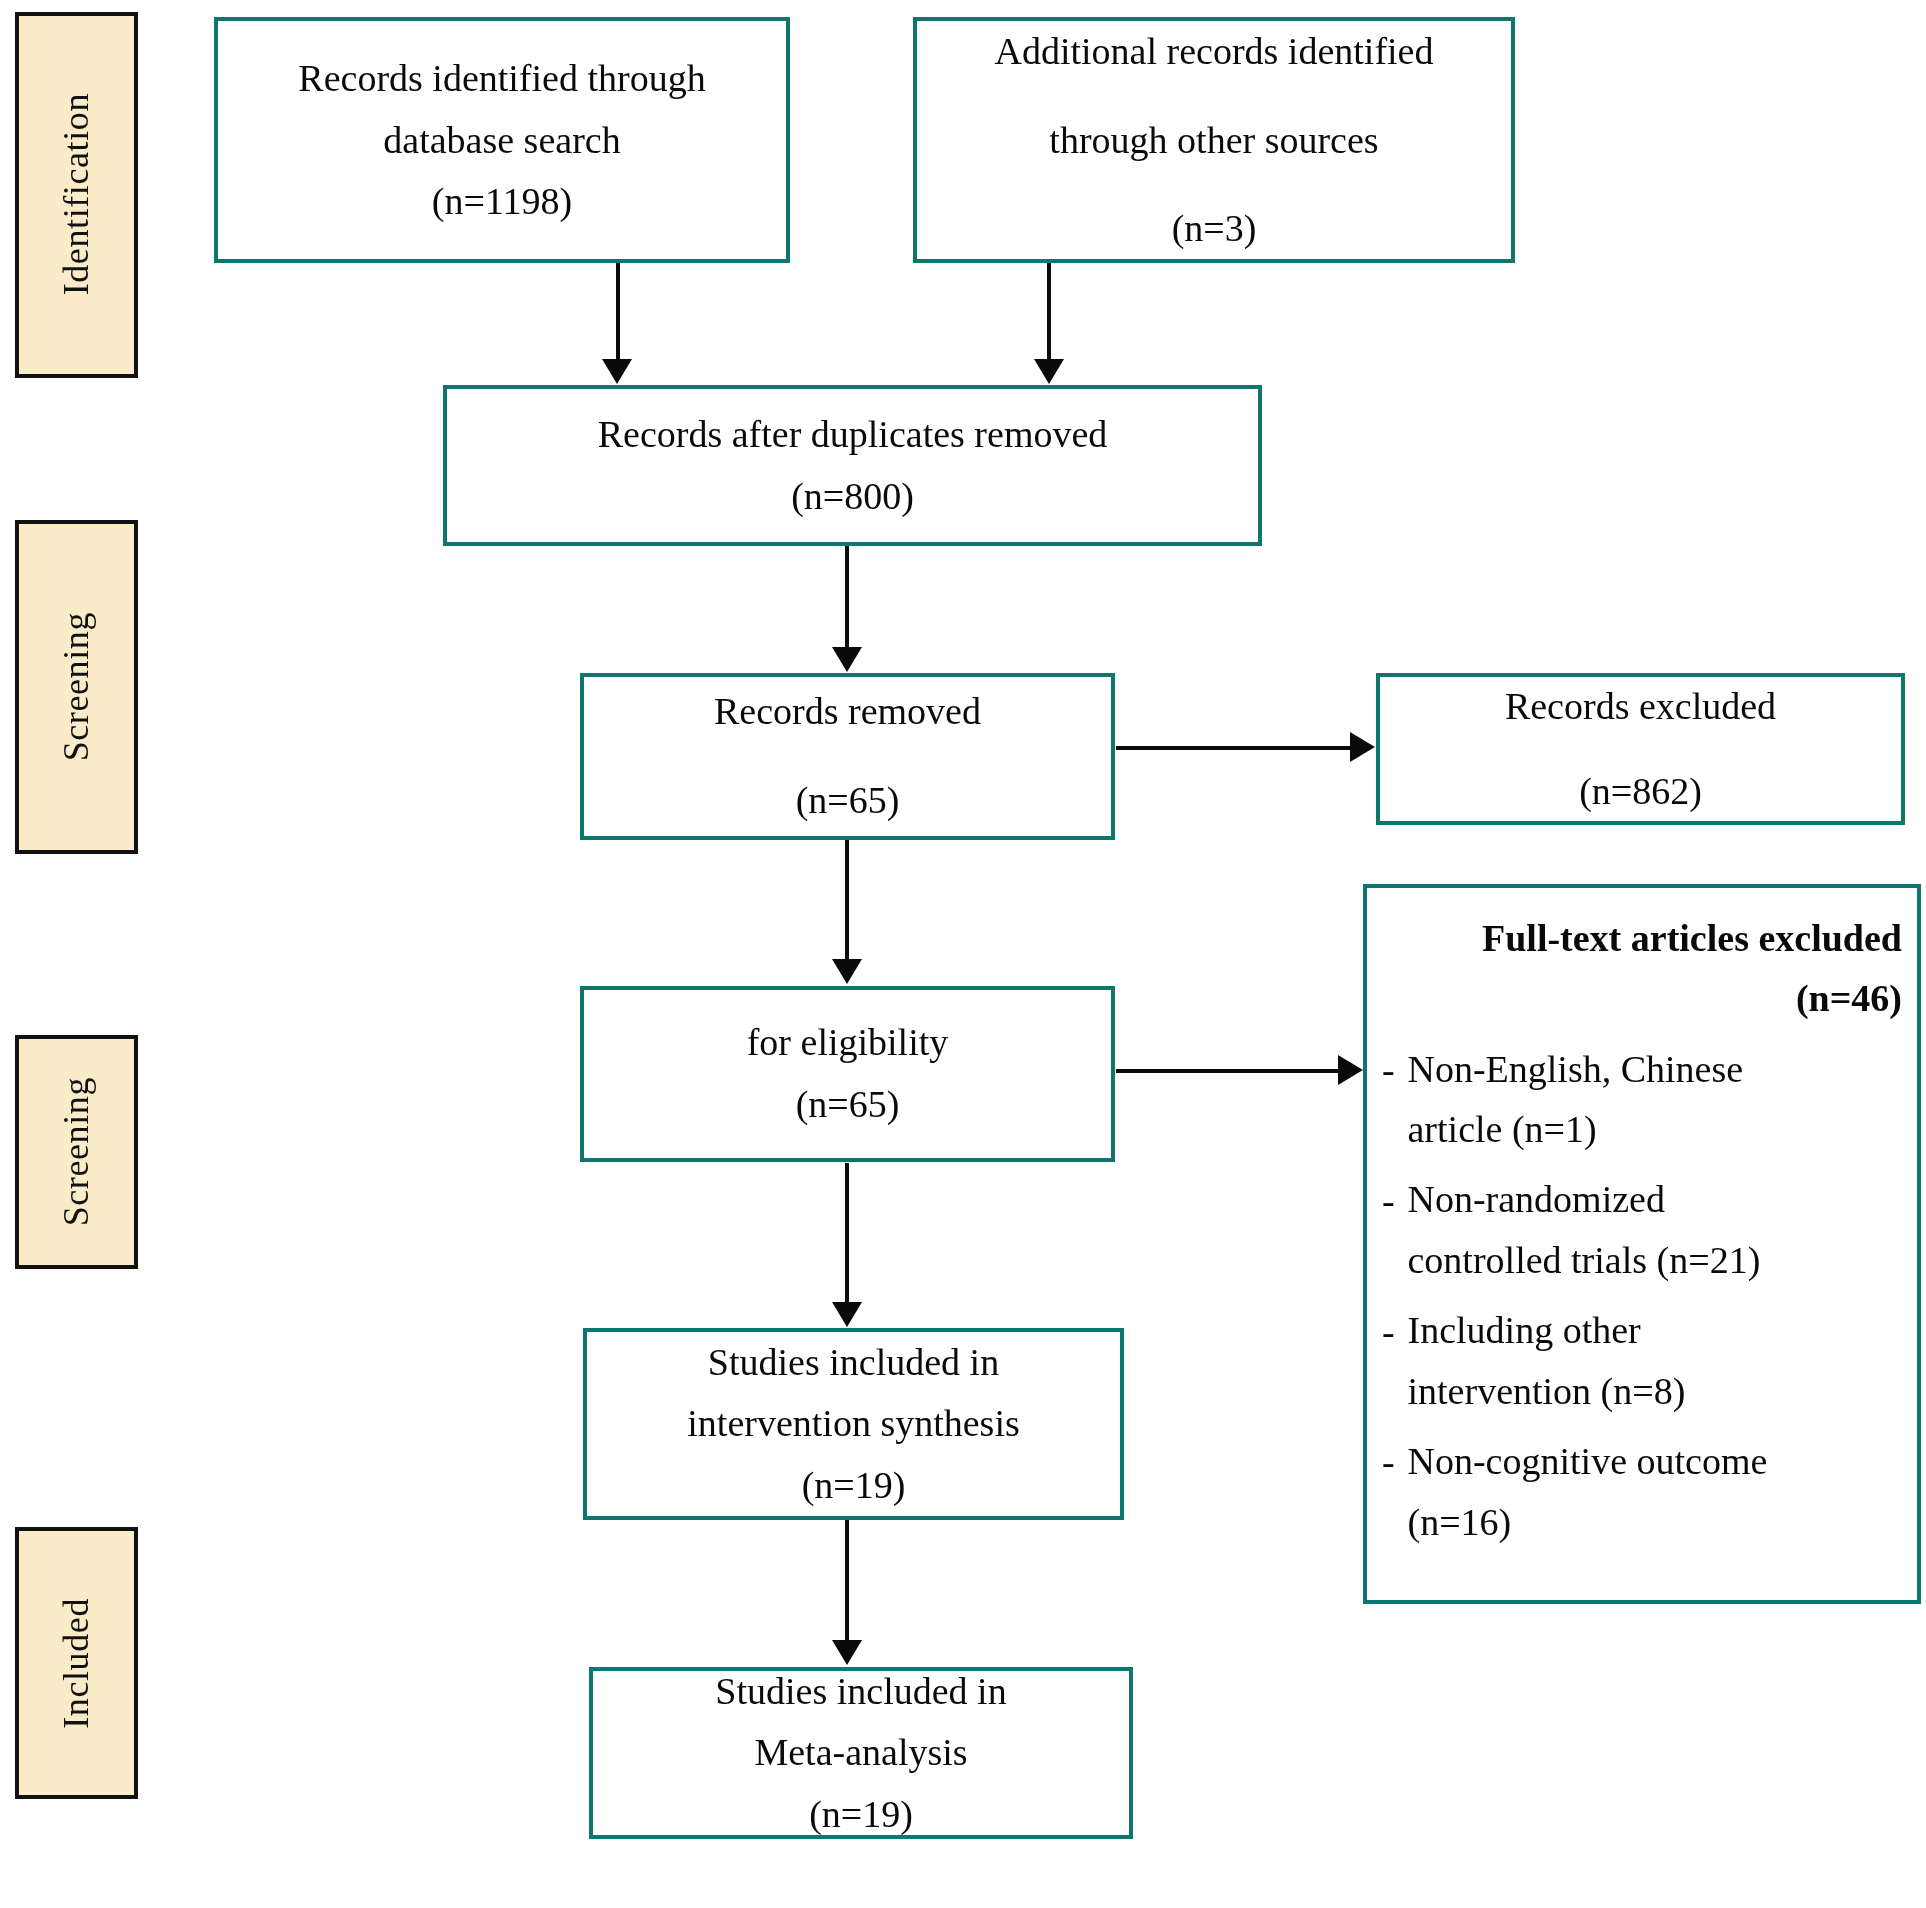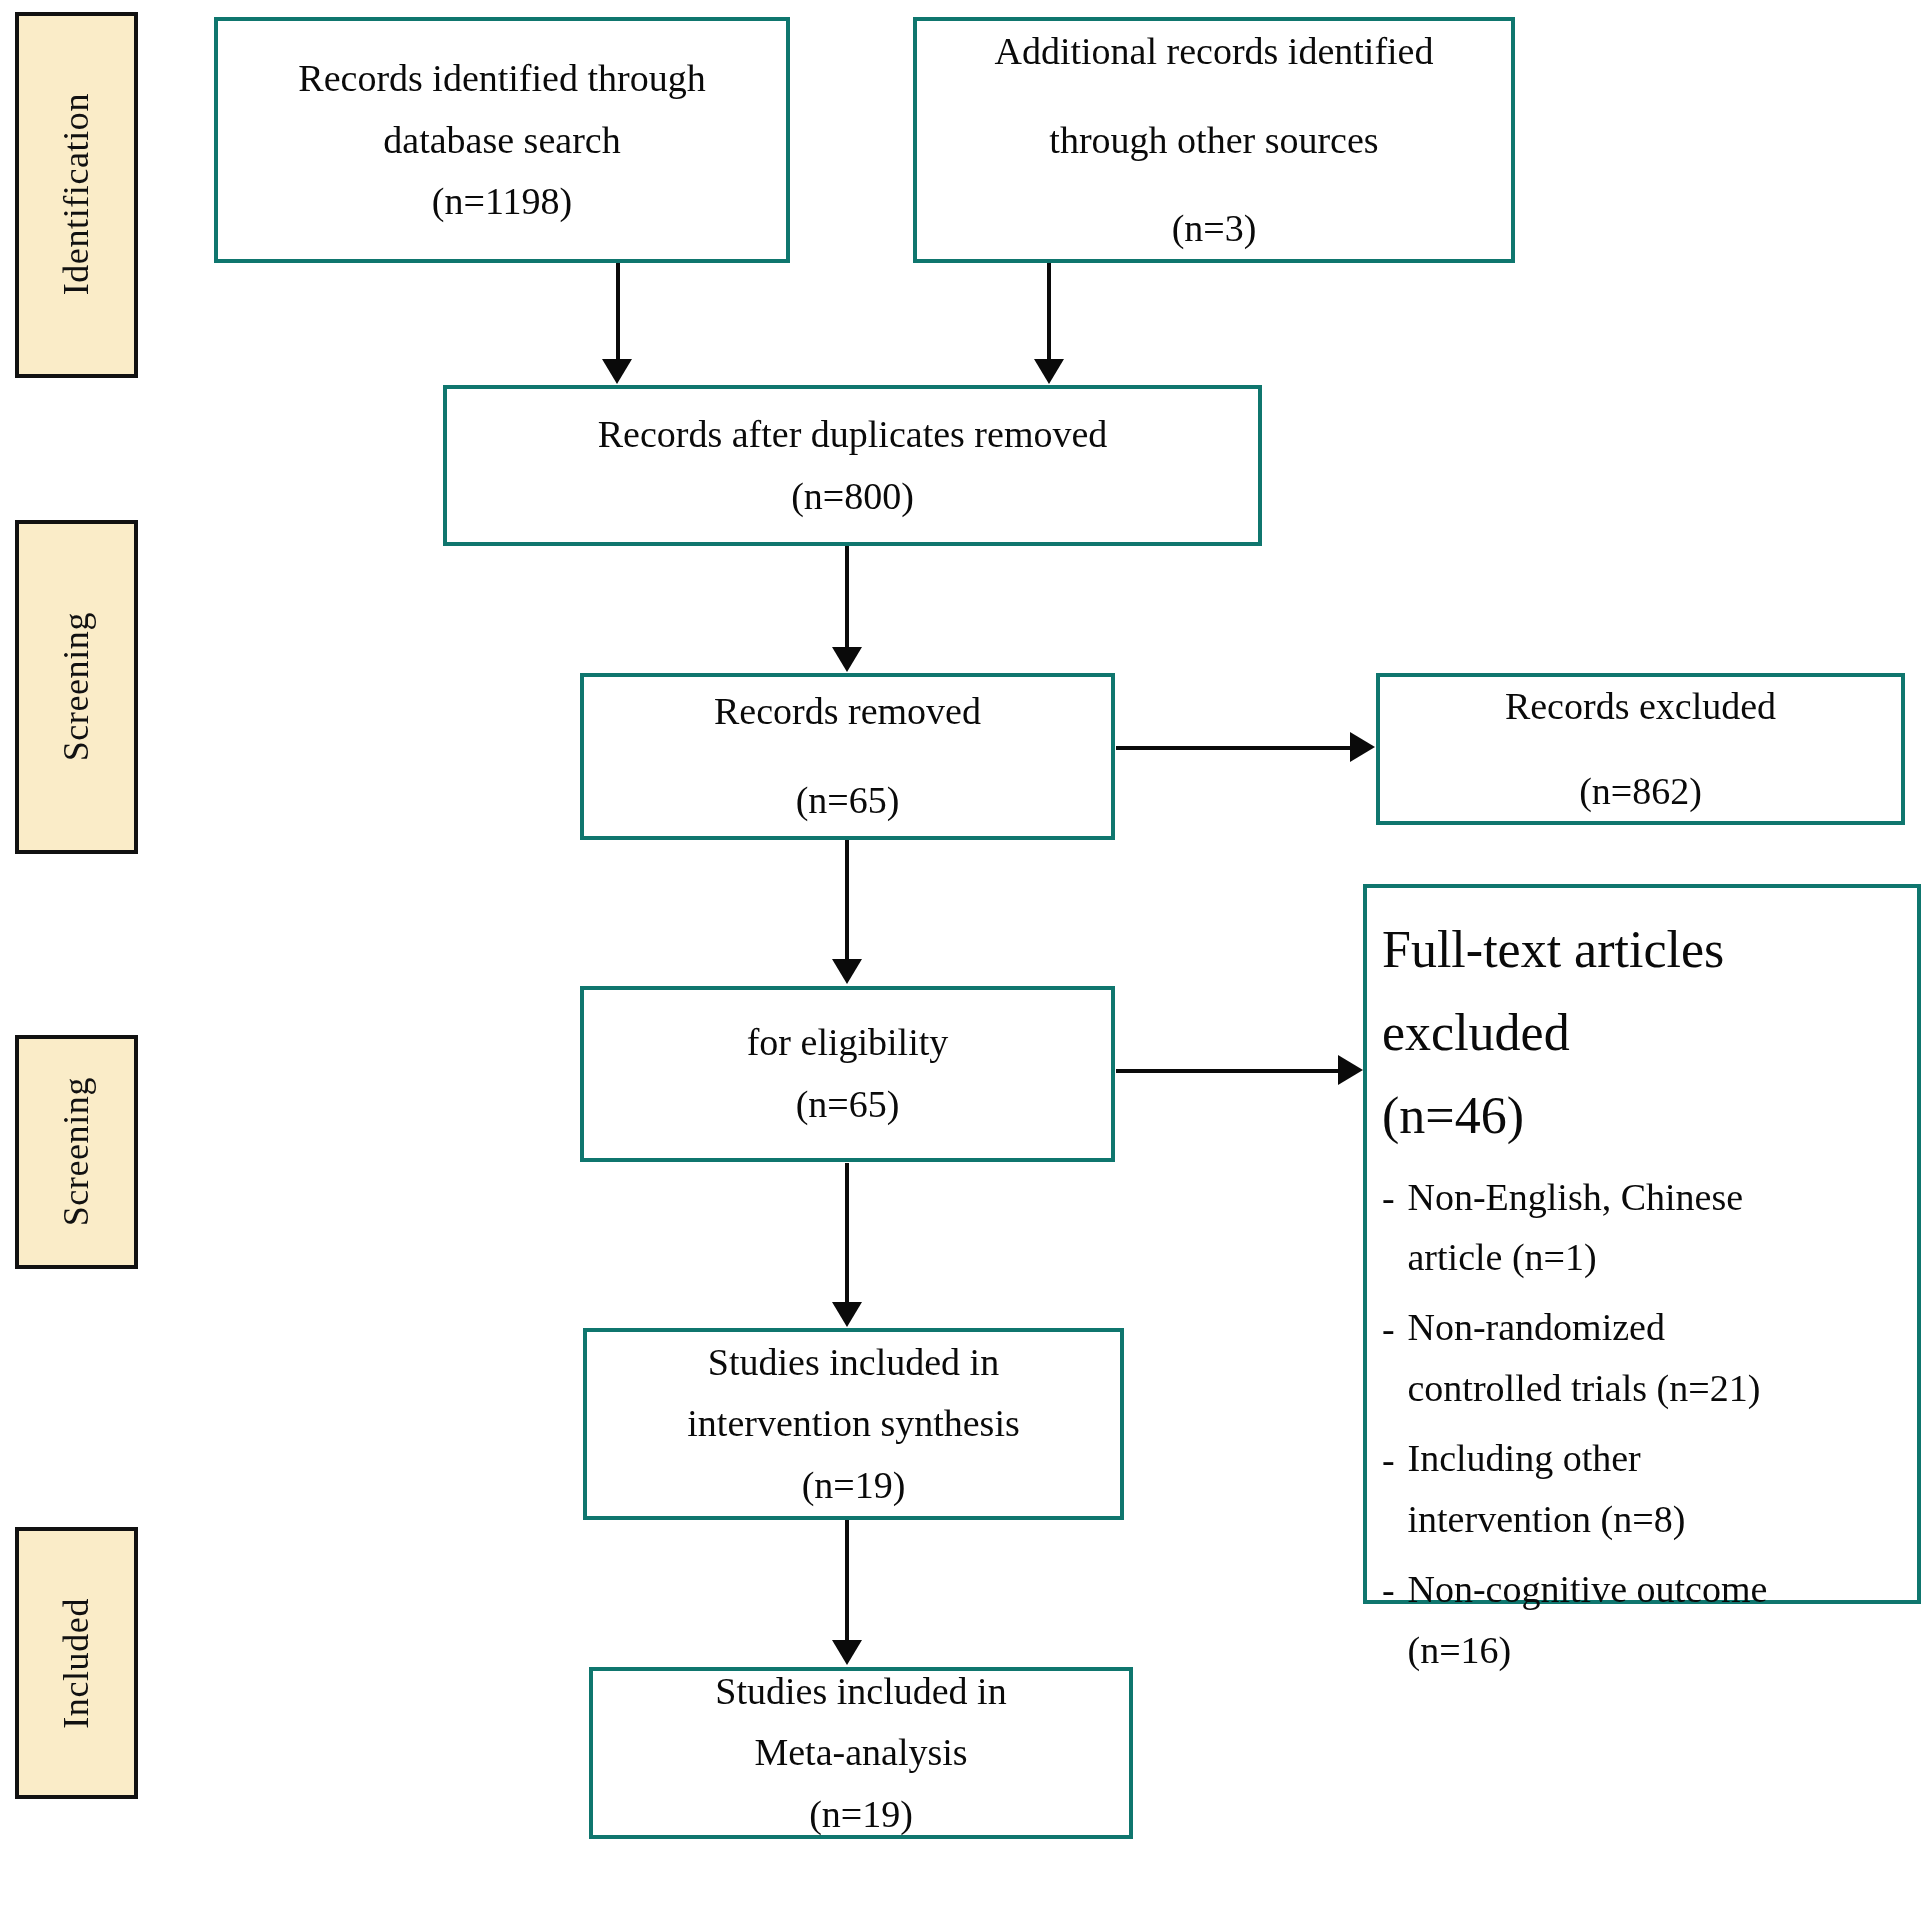--- a/index.html
+++ b/index.html
@@ -57,23 +57,24 @@
     white-space: nowrap;
   }
 
   
   .list-box {
     align-items: stretch;
     justify-content: flex-start;
     padding: 19.7px 15px 11.6px 15px;
   }
   .list-head {
-    text-align: left;
-    font-size: 52px;
+    text-align: right;
+    font-size: 38px;
     line-height: 1.6;
+    font-weight: bold;
   }
   .list-item {
     display: flex;
     align-items: flex-start;
     font-size: 38px;
     line-height: 1.6;
     margin-top: 9.3px;
   }
   .list-dash {
     flex: 0 0 auto;

